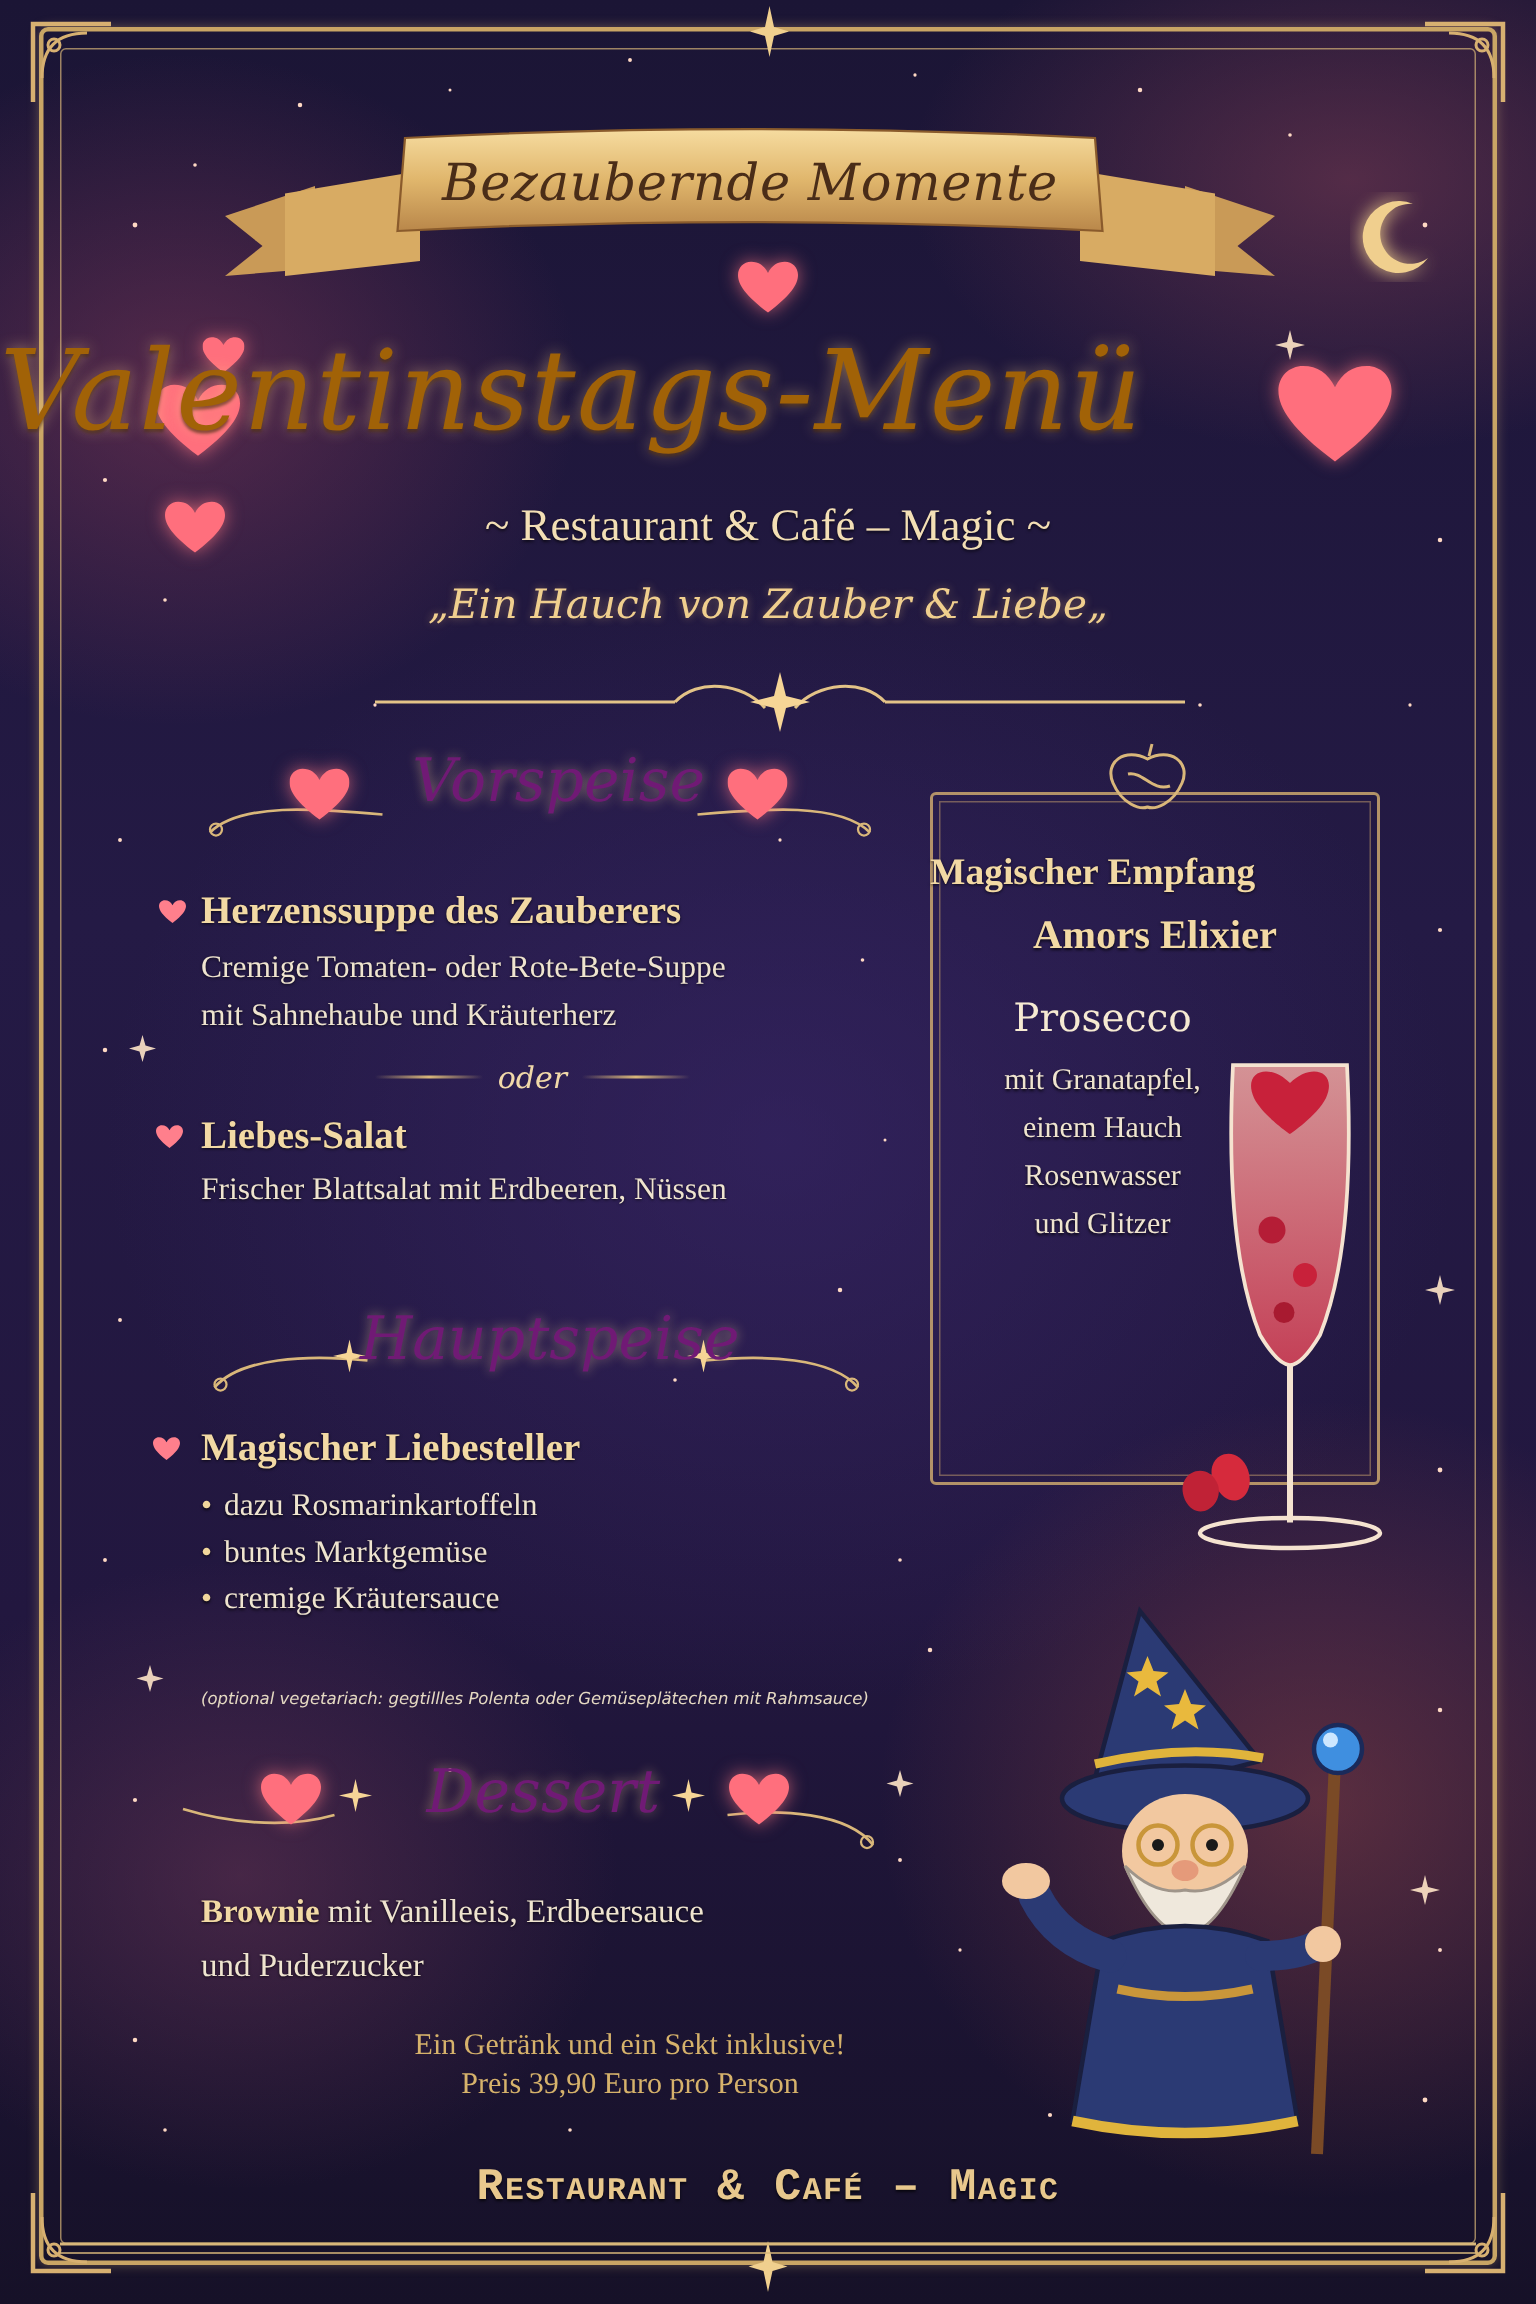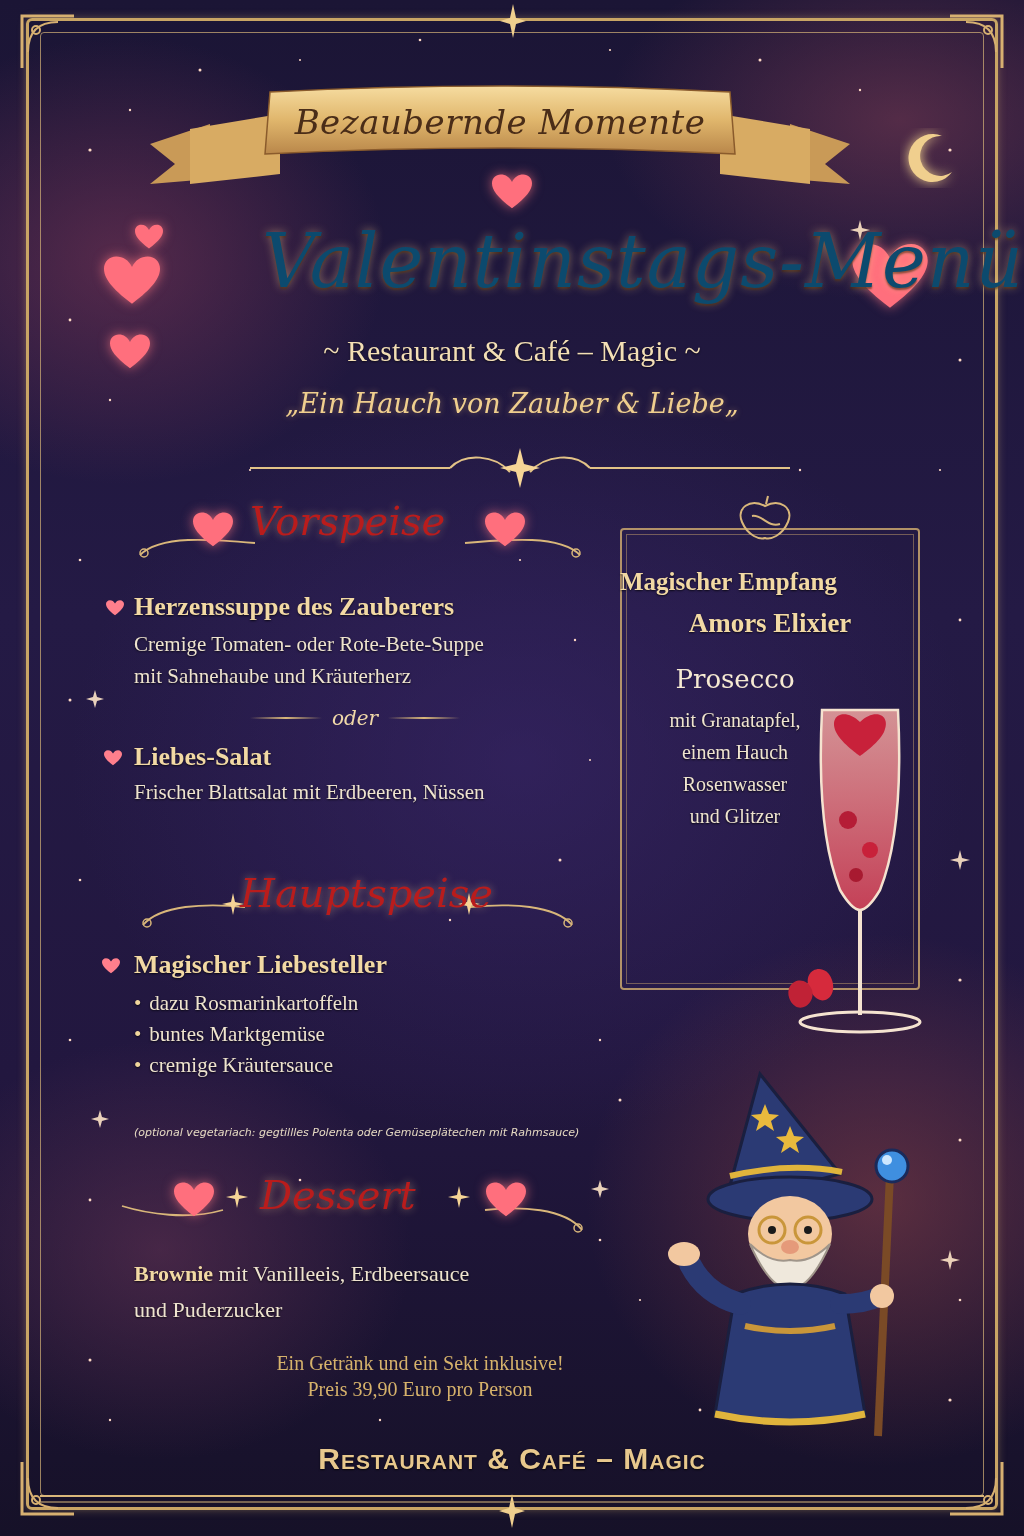--- a/index.html
+++ b/index.html
@@ -43,23 +43,23 @@
   .banner svg { position: absolute; inset: 0; width: 100%; height: 100%; }
   .banner-text {
     position: absolute; left: 0; right: 0; top: 18px; text-align: center;
     font-family: "DejaVu Serif", serif; font-style: italic; font-size: 34px;
     color: #4a2d18; letter-spacing: 0.5px;
   }
 
   .moon { position: absolute; left: 900px; top: 128px; width: 60px; height: 60px; }
 
   .title {
-    position: absolute; left: 0; right: 0; top: 218px; text-align: right;
+    position: absolute; left: 0; right: 0; top: 218px; text-align: left;
     font-family: "DejaVu Serif", serif; font-style: italic; font-size: 74px;
-    color: #0c4a6e; letter-spacing: 1px;
+    color: #a16207; letter-spacing: 1px;
     text-shadow: 0 0 10px rgba(255,210,140,0.45), 0 2px 2px rgba(60,30,10,0.7);
   }
   .subtitle {
     position: absolute; left: 0; right: 0; top: 334px; text-align: center;
     font-family: "Liberation Serif", serif; font-size: 30px; color: #f3dfb5;
     text-shadow: 0 1px 2px rgba(0,0,0,0.6);
   }
   .tagline {
     position: absolute; left: 0; right: 0; top: 388px; text-align: center;
     font-family: "DejaVu Serif", serif; font-style: italic; font-size: 27px; color: #f0cf8e;
@@ -67,21 +67,21 @@
   }
   .divider-main { position: absolute; left: 250px; top: 440px; width: 540px; height: 60px; }
 
   .heart {
     position: absolute; width: 36px; height: 32px;
   }
   .heart svg { width: 100%; height: 100%; filter: drop-shadow(0 0 6px rgba(255,120,130,0.7)); }
 
   .section-head {
     position: absolute; font-family: "DejaVu Serif", serif; font-style: italic;
-    font-size: 40px; color: #b91c1c; text-align: left;
+    font-size: 40px; color: #701a75; text-align: right;
     text-shadow: 0 0 8px rgba(255,210,150,0.45);
   }
   .flourish { position: absolute; height: 40px; }
   .flourish svg { width: 100%; height: 100%; }
 
   .item-title {
     position: absolute; font-family: "Liberation Serif", serif; font-weight: bold;
     font-size: 26px; color: #f2d9a4;
     text-shadow: 0 1px 2px rgba(0,0,0,0.7);
   }
@@ -150,21 +150,21 @@
     font-family: "Liberation Serif", serif; font-size: 22px; line-height: 36px; color: #efe4cf;
     text-shadow: 0 1px 2px rgba(0,0,0,0.7);
   }
   .dessert-title b { color: #f2d9a4; }
   .price-note {
     position: absolute; left: 200px; width: 440px; top: 1350px; text-align: center;
     font-family: "Liberation Serif", serif; font-size: 20px; line-height: 26px; color: #d6b26b;
   }
   .footer-name {
     position: absolute; left: 0; right: 0; top: 1442px; text-align: center;
-    font-family: Liberation Sans, sans-serif; font-weight: bold; font-size: 30px;
+    font-family: Liberation Mono, monospace; font-weight: bold; font-size: 30px;
     font-variant: small-caps; letter-spacing: 1px; color: #e8c88d;
     text-shadow: 0 1px 2px rgba(0,0,0,0.7);
   }
   .footer-rule { position: absolute; left: 40px; right: 40px; top: 1490px; height: 18px; }
 </style>
 </head>
 <body>
 
 <svg class="stars" width="1024" height="1536" viewBox="0 0 1024 1536">
   <g fill="#ffd9c4">

